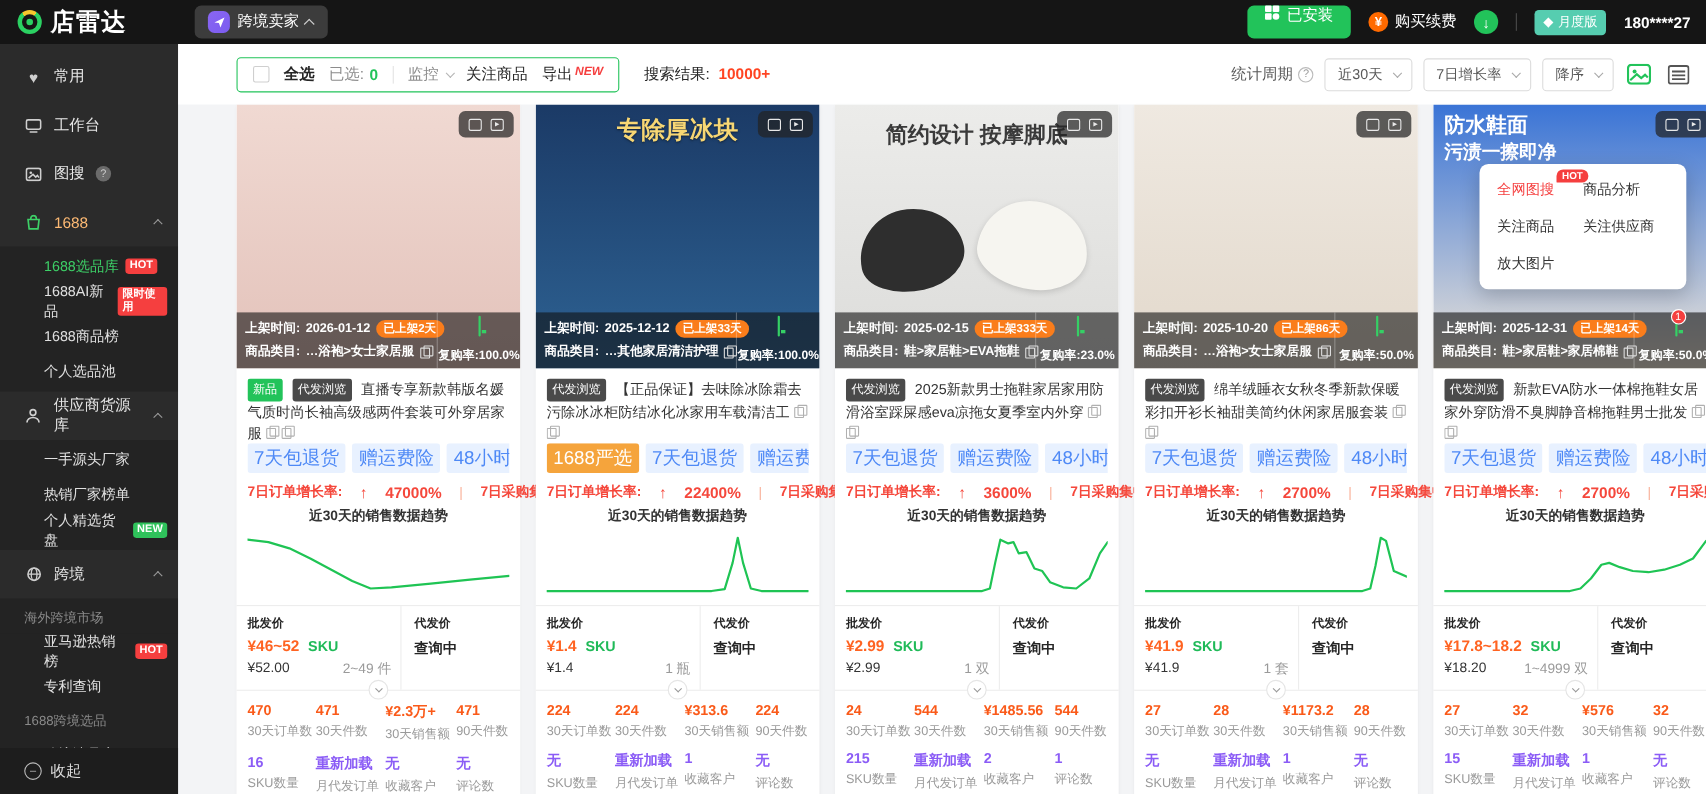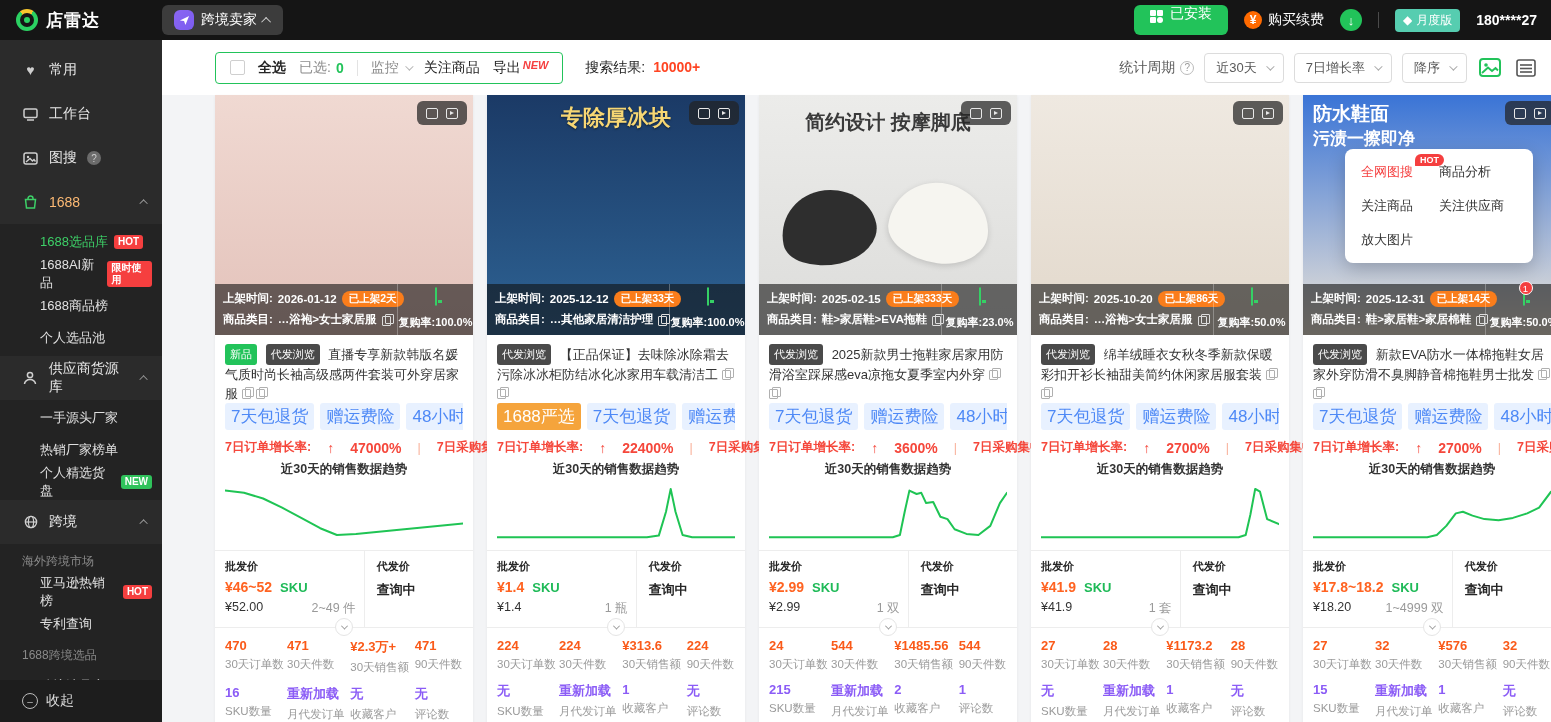--- a/index.html
+++ b/index.html
@@ -5,28 +5,28 @@
   * { margin:0; padding:0; box-sizing:border-box; }
   html,body { width:1551px; height:722px; overflow:hidden; background:#f0f2f5;
     font-family:"Liberation Sans","DejaVu Sans",sans-serif; }
   
   .header { position:relative; height:40px; background:#151515; display:flex; align-items:center; padding:0 14px 0 16px; z-index:30;}
   .logo { display:flex; align-items:center; gap:8px; }
   .logo-ic { width:22px;height:22px;border-radius:50%;
      background:conic-gradient(from -40deg,#f6c62d 0 75deg,#2bd162 75deg 360deg); position:relative;}
   .logo-ic::before{content:"";position:absolute;inset:4px;border-radius:50%;background:#151515;}
   .logo-ic::after{content:"";position:absolute;inset:8px;border-radius:50%;background:#2bd162;}
-  .logo-tx{color:#fff;font-size:17px;font-weight:bold;letter-spacing:1px;}
+  .logo-tx{color:#fff;font-size:22px;font-weight:bold;letter-spacing:1px;}
   .role-pill{margin-left:62px;background:#3c3c3c;border-radius:6px;height:30px;display:flex;align-items:center;gap:7px;padding:0 12px;cursor:pointer;}
   .role-ic{width:20px;height:20px;border-radius:6px;background:linear-gradient(135deg,#8a66f2,#7b5cf0);display:flex;align-items:center;justify-content:center;}
   .role-tx{color:#fff;font-size:14px;}
   .chev{width:7px;height:7px;border-right:1.6px solid currentColor;border-bottom:1.6px solid currentColor;display:inline-block;transform:rotate(45deg) translateY(-2px);}
   .chev.up{transform:rotate(-135deg) translateY(-2px);}
   .hdr-right{margin-left:auto;display:flex;align-items:center;gap:16px;}
-  .btn-installed{background:#22c35a;color:#fff;font-size:14px;border:none;border-radius:6px;height:30px;padding:12px 16px;display:flex;align-items:flex-end;gap:7px;cursor:pointer;}
+  .btn-installed{background:#22c35a;color:#fff;font-size:14px;border:none;border-radius:6px;height:30px;padding:0 16px;display:flex;align-items:flex-start;gap:7px;cursor:pointer;}
   .puzzle{display:grid;grid-template-columns:6px 6px;grid-gap:1px;}
   .puzzle i{width:6px;height:6px;background:#fff;border-radius:1px;display:block;}
   .puzzle i:nth-child(4){border-radius:50%;}
   .renew{display:flex;align-items:center;gap:6px;color:#fff;font-size:14px;cursor:pointer;}
   .yen-ic{width:18px;height:18px;border-radius:50%;background:#ff6a00;color:#fff;font-size:12px;font-weight:bold;display:flex;align-items:center;justify-content:center;}
   .dl-ic{width:22px;height:22px;border-radius:50%;background:#22c35a;color:#fff;display:flex;align-items:center;justify-content:center;font-size:13px;cursor:pointer;}
   .hdr-div{width:1px;height:16px;background:#4b4b4b;}
   .plan-badge{background:#56cdb0;color:#fff;font-size:12px;border-radius:4px;padding:3px 8px;display:flex;align-items:center;gap:4px;}
   .phone{color:#fff;font-size:14px;font-weight:bold;}
   

